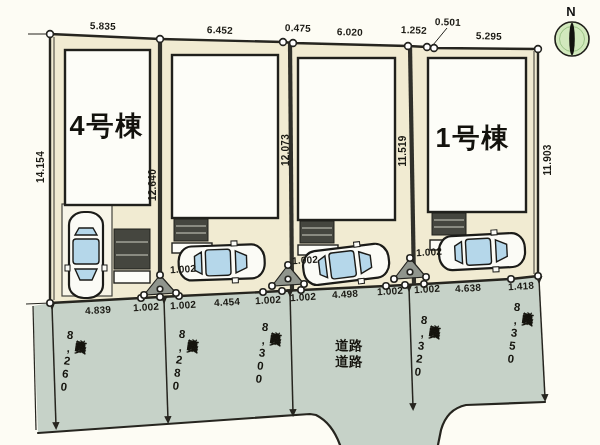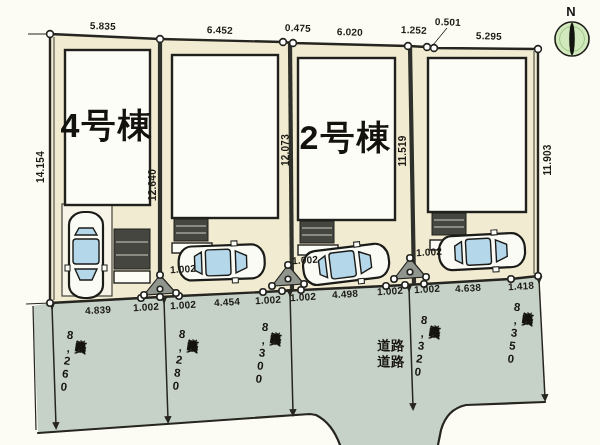--- a/index.html
+++ b/index.html
@@ -9,24 +9,24 @@
     font-family:"Liberation Sans","DejaVu Sans",sans-serif;
     color:#17160f;
   }
   .stage svg{position:absolute;left:0;top:0;}
   .lbl{
     position:absolute;white-space:nowrap;
     transform:translate(-50%,-50%) rotate(var(--r,0deg));
     font-size:10px;font-weight:700;letter-spacing:0.2px;color:#1b1a14;
   }
   .bldg{
-    font-size:34px;font-weight:800;letter-spacing:2px;color:#13120d;
+    font-size:27px;font-weight:800;letter-spacing:2px;color:#13120d;
   }
   .roadname{
-    font-size:13.5px;font-weight:800;line-height:1.22;color:#15140e;margin-left:42px;
+    font-size:13.5px;font-weight:800;line-height:1.22;color:#15140e;
   }
   .vroad{
     display:block;
     writing-mode:vertical-rl;text-orientation:upright;
     font-size:11.5px;font-weight:800;line-height:1.05;color:#15140e;
     letter-spacing:1px;
   }
   .vroad span{display:block;}
   .north{font-size:13px;font-weight:800;color:#111;}
 </style>
@@ -198,21 +198,21 @@
   <div class="lbl" style="left:390px;top:291px;--r:-3deg">1.002</div>
   <div class="lbl" style="left:427px;top:289px;--r:-3deg">1.002</div>
   <div class="lbl" style="left:468px;top:288px;--r:-3deg">4.638</div>
   <div class="lbl" style="left:521px;top:286px;--r:-3deg">1.418</div>
 
   <div class="lbl" style="left:183px;top:269px;--r:-3deg">1.002</div>
   <div class="lbl" style="left:305px;top:260px;--r:-3deg">1.002</div>
   <div class="lbl" style="left:429px;top:252px;--r:-3deg">1.002</div>
 
   <div class="lbl bldg" style="left:107px;top:126px">4号棟</div>
-  <div class="lbl bldg" style="left:346px;top:138px">2号棟</div>
+  <div class="lbl bldg" style="left:473px;top:138px">1号棟</div>
 
   <div class="lbl roadname" style="left:349px;top:354px">
     <div>道路</div>
     <div>道路</div>
   </div>
 
   <div class="lbl vroad" style="left:73px;top:362px;--r:7deg">
     <span>道路幅員</span>
     <span>8,260</span>
   </div>

